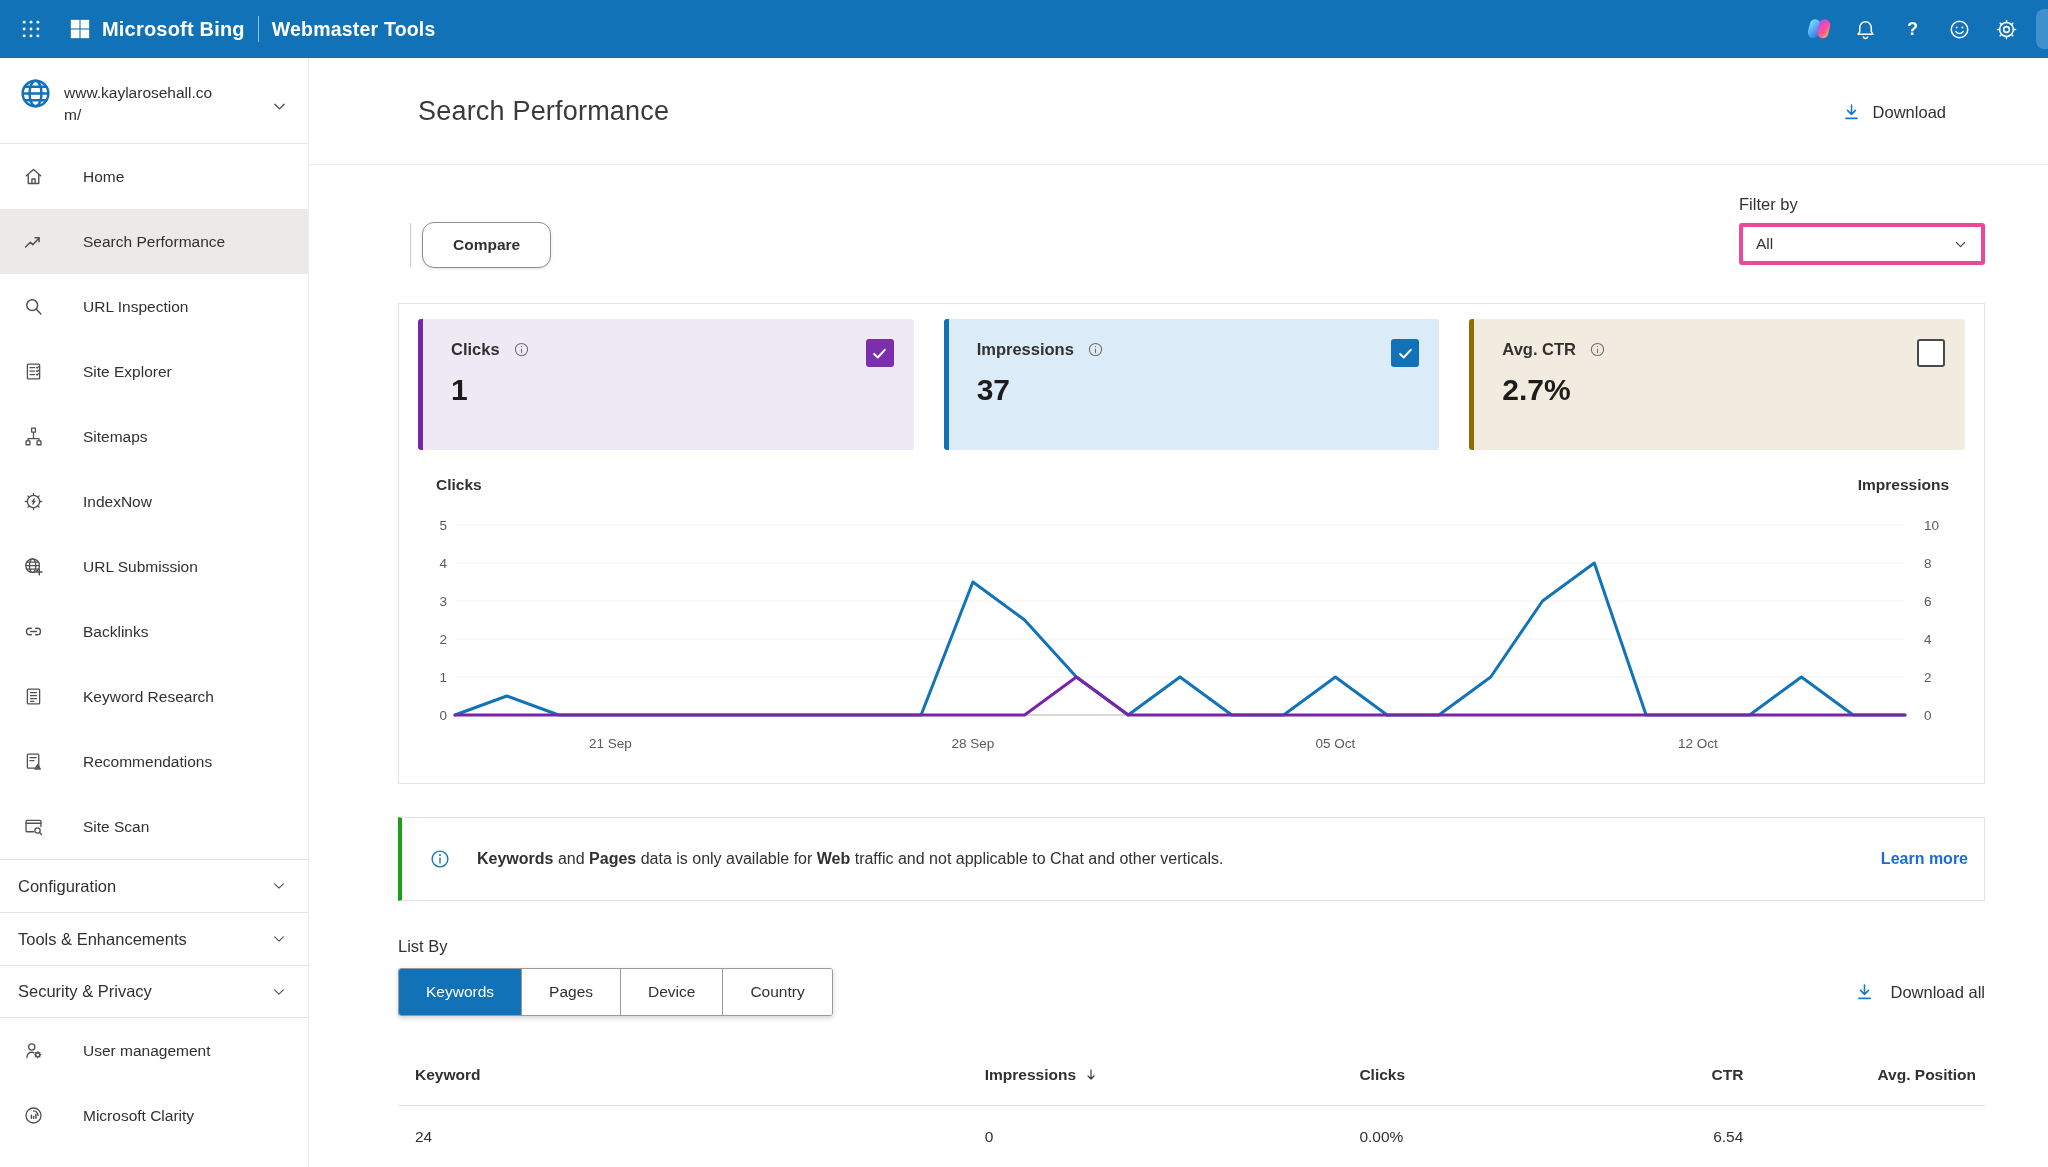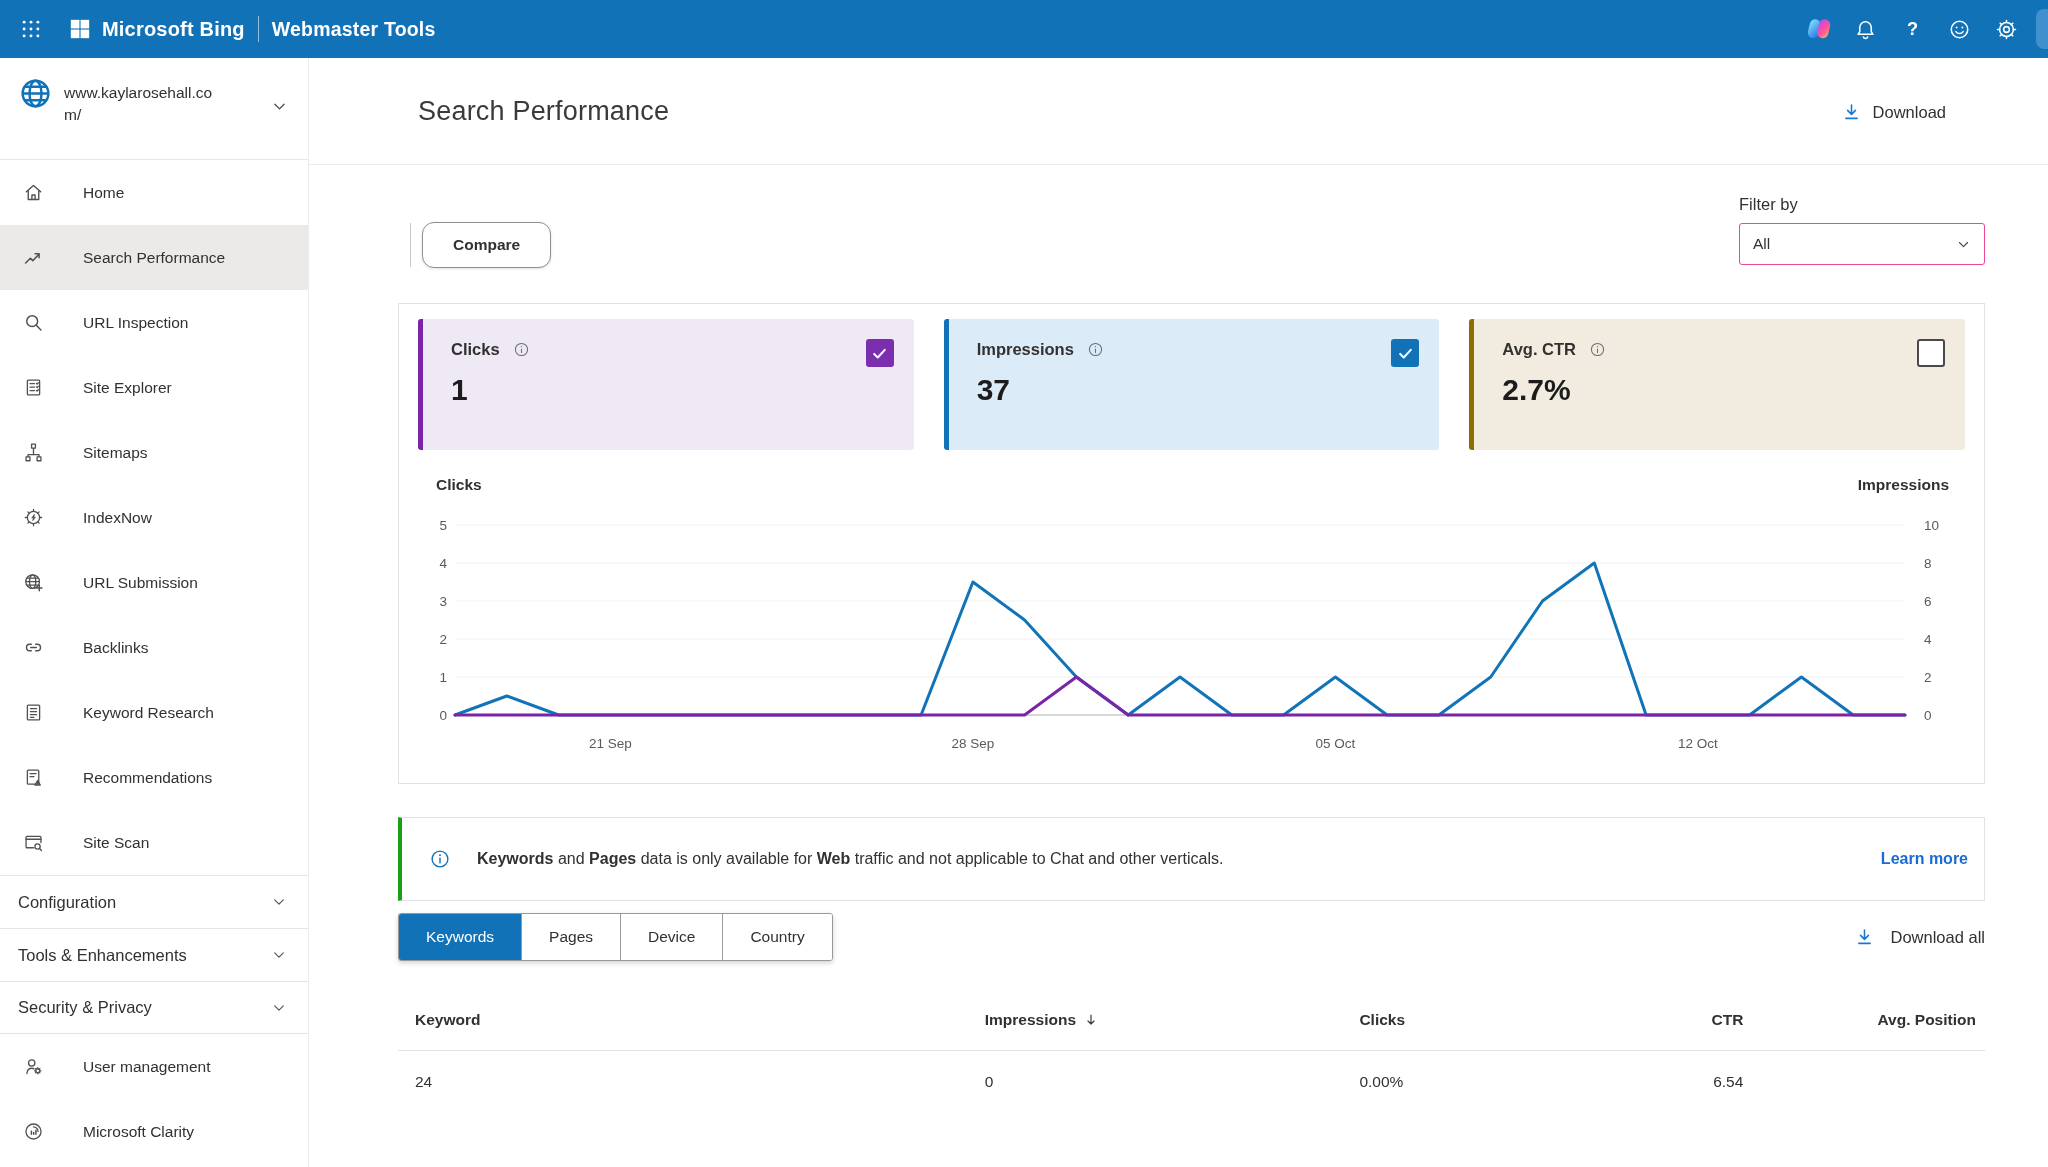--- a/index.html
+++ b/index.html
@@ -16,21 +16,21 @@
   .brand{font-size:20px;font-weight:700;margin-left:11px;letter-spacing:.2px;white-space:nowrap}
   .tdiv{width:1px;height:26px;background:rgba(255,255,255,.55);margin:0 13px}
   .product{font-size:19.5px;font-weight:700;letter-spacing:.2px;white-space:nowrap}
   .top-icons{margin-left:auto;display:flex;align-items:center;padding-right:2px}
   .top-icons .ic{width:23px;height:23px}
   .top-icons .big{width:28px;height:28px}
   .edge-avatar{width:12px;height:40px;background:#4090cf;border-radius:8px 0 0 8px;margin-left:4px}
 
   
   .sidebar{position:absolute;left:0;top:58px;width:309px;bottom:0;background:#fff;border-right:1px solid #ececec}
-  .site-sel{position:relative;height:102px;border-bottom:1px solid #e6e6e6;cursor:pointer}
+  .site-sel{position:relative;height:86px;border-bottom:1px solid #e6e6e6;cursor:pointer}
   .globe-wrap{position:absolute;left:18px;top:18px;color:#1072b8}
   .globe-wrap .ic{width:35px;height:35px}
   .site-name{position:absolute;left:64px;top:24px;width:158px;font-size:15.5px;line-height:22px;color:#323130;overflow-wrap:anywhere}
   .site-chev{position:absolute;right:20px;top:40px;color:#494949}
   .site-chev .ic{width:17px;height:17px}
   .nav-item{height:65px;display:flex;align-items:center;padding-left:23px;gap:39px;font-size:15.5px;color:#323130;cursor:pointer}
   .nav-item .ic{color:#515151;width:21px;height:21px}
   .nav-item.on{background:#eceae8}
   .nav-label{white-space:nowrap}
   .nav-group{height:53px;display:flex;align-items:center;justify-content:space-between;padding:0 21px 0 18px;font-size:16.5px;color:#323130;border-top:1px solid #e4e4e4;cursor:pointer}
@@ -48,21 +48,21 @@
   
   .controls{margin-top:57px;height:46px;display:flex;align-items:center;position:relative}
   .ranges{display:flex;border:1px solid #8f8f8f;border-radius:4px;overflow:hidden;background:#fff;box-shadow:0 1px 3px rgba(0,0,0,.12)}
   .rb{height:44px;padding:0 24px;border:none;border-left:1px solid #8f8f8f;background:#fff;font-size:15.5px;font-family:inherit;color:#323130;cursor:pointer;white-space:nowrap}
   .rb:first-child{border-left:none}
   .rb.on{background:#1172b8;color:#fff}
   .vdiv{width:1px;height:44px;background:#c9c9c9;margin:0 11px 0 12px}
   .compare{height:46px;padding:0 30px;border:1px solid #8f8f8f;border-radius:12px;background:#fff;font-size:15.5px;font-weight:700;font-family:inherit;color:#323130;cursor:pointer;box-shadow:0 1px 3px rgba(0,0,0,.12)}
   .filter{position:absolute;right:0;top:-27px}
   .filter-label{font-size:16.5px;color:#323130;margin-bottom:9px}
-  .filter-box{width:246px;height:42px;border:1px solid #ec4899;border-radius:3px;background:#fff;display:flex;align-items:center;justify-content:space-between;padding:0 13px;font-size:15.5px;cursor:pointer}
+  .filter-box{width:246px;height:42px;border:4px solid #ec4899;border-radius:3px;background:#fff;display:flex;align-items:center;justify-content:space-between;padding:0 13px;font-size:15.5px;cursor:pointer}
   .filter-box .ic{width:15px;height:15px;color:#444}
 
   
   .panel{margin-top:35px;border:1px solid #e3e3e3;background:#fff;padding:15px 19px 20px}
   .cards{display:flex;gap:30px}
   .card{flex:1;height:131px;border-radius:3px;position:relative;padding:21px 22px 0 28px;cursor:pointer}
   .card-top{display:flex;align-items:center;gap:13px}
   .card-label{font-size:16.5px;font-weight:700;color:#323130}
   .inf{width:17px;height:17px;color:#6e6e6e}
   .cbx{position:absolute;right:20px;top:20px;width:28px;height:28px;border-radius:3px;display:flex;align-items:center;justify-content:center;cursor:pointer}
@@ -542,20 +542,21 @@
     </div>
 
     <div class="banner">
       <svg class="ic inf">
           <use href="#info-icon"></use>
         </svg>
       <span class="banner-text" id="banner-text"><b>Keywords</b> and <b>Pages</b> data is only available for <b>Web</b> traffic and not applicable to Chat and other verticals.</span>
       <a class="learn" href="#">Learn more</a>
     </div>
 
+    <div class="listby-label">List By</div>
     <div class="listby-row">
       <div class="tabs" id="tabs">
           <button class="tab on">Keywords</button>
           <button class="tab">Pages</button>
           <button class="tab">Device</button>
           <button class="tab">Country</button>
         </div>
       <button class="dl-all">
         <svg class="ic dl-ic">
             <use href="#download-icon"></use>

